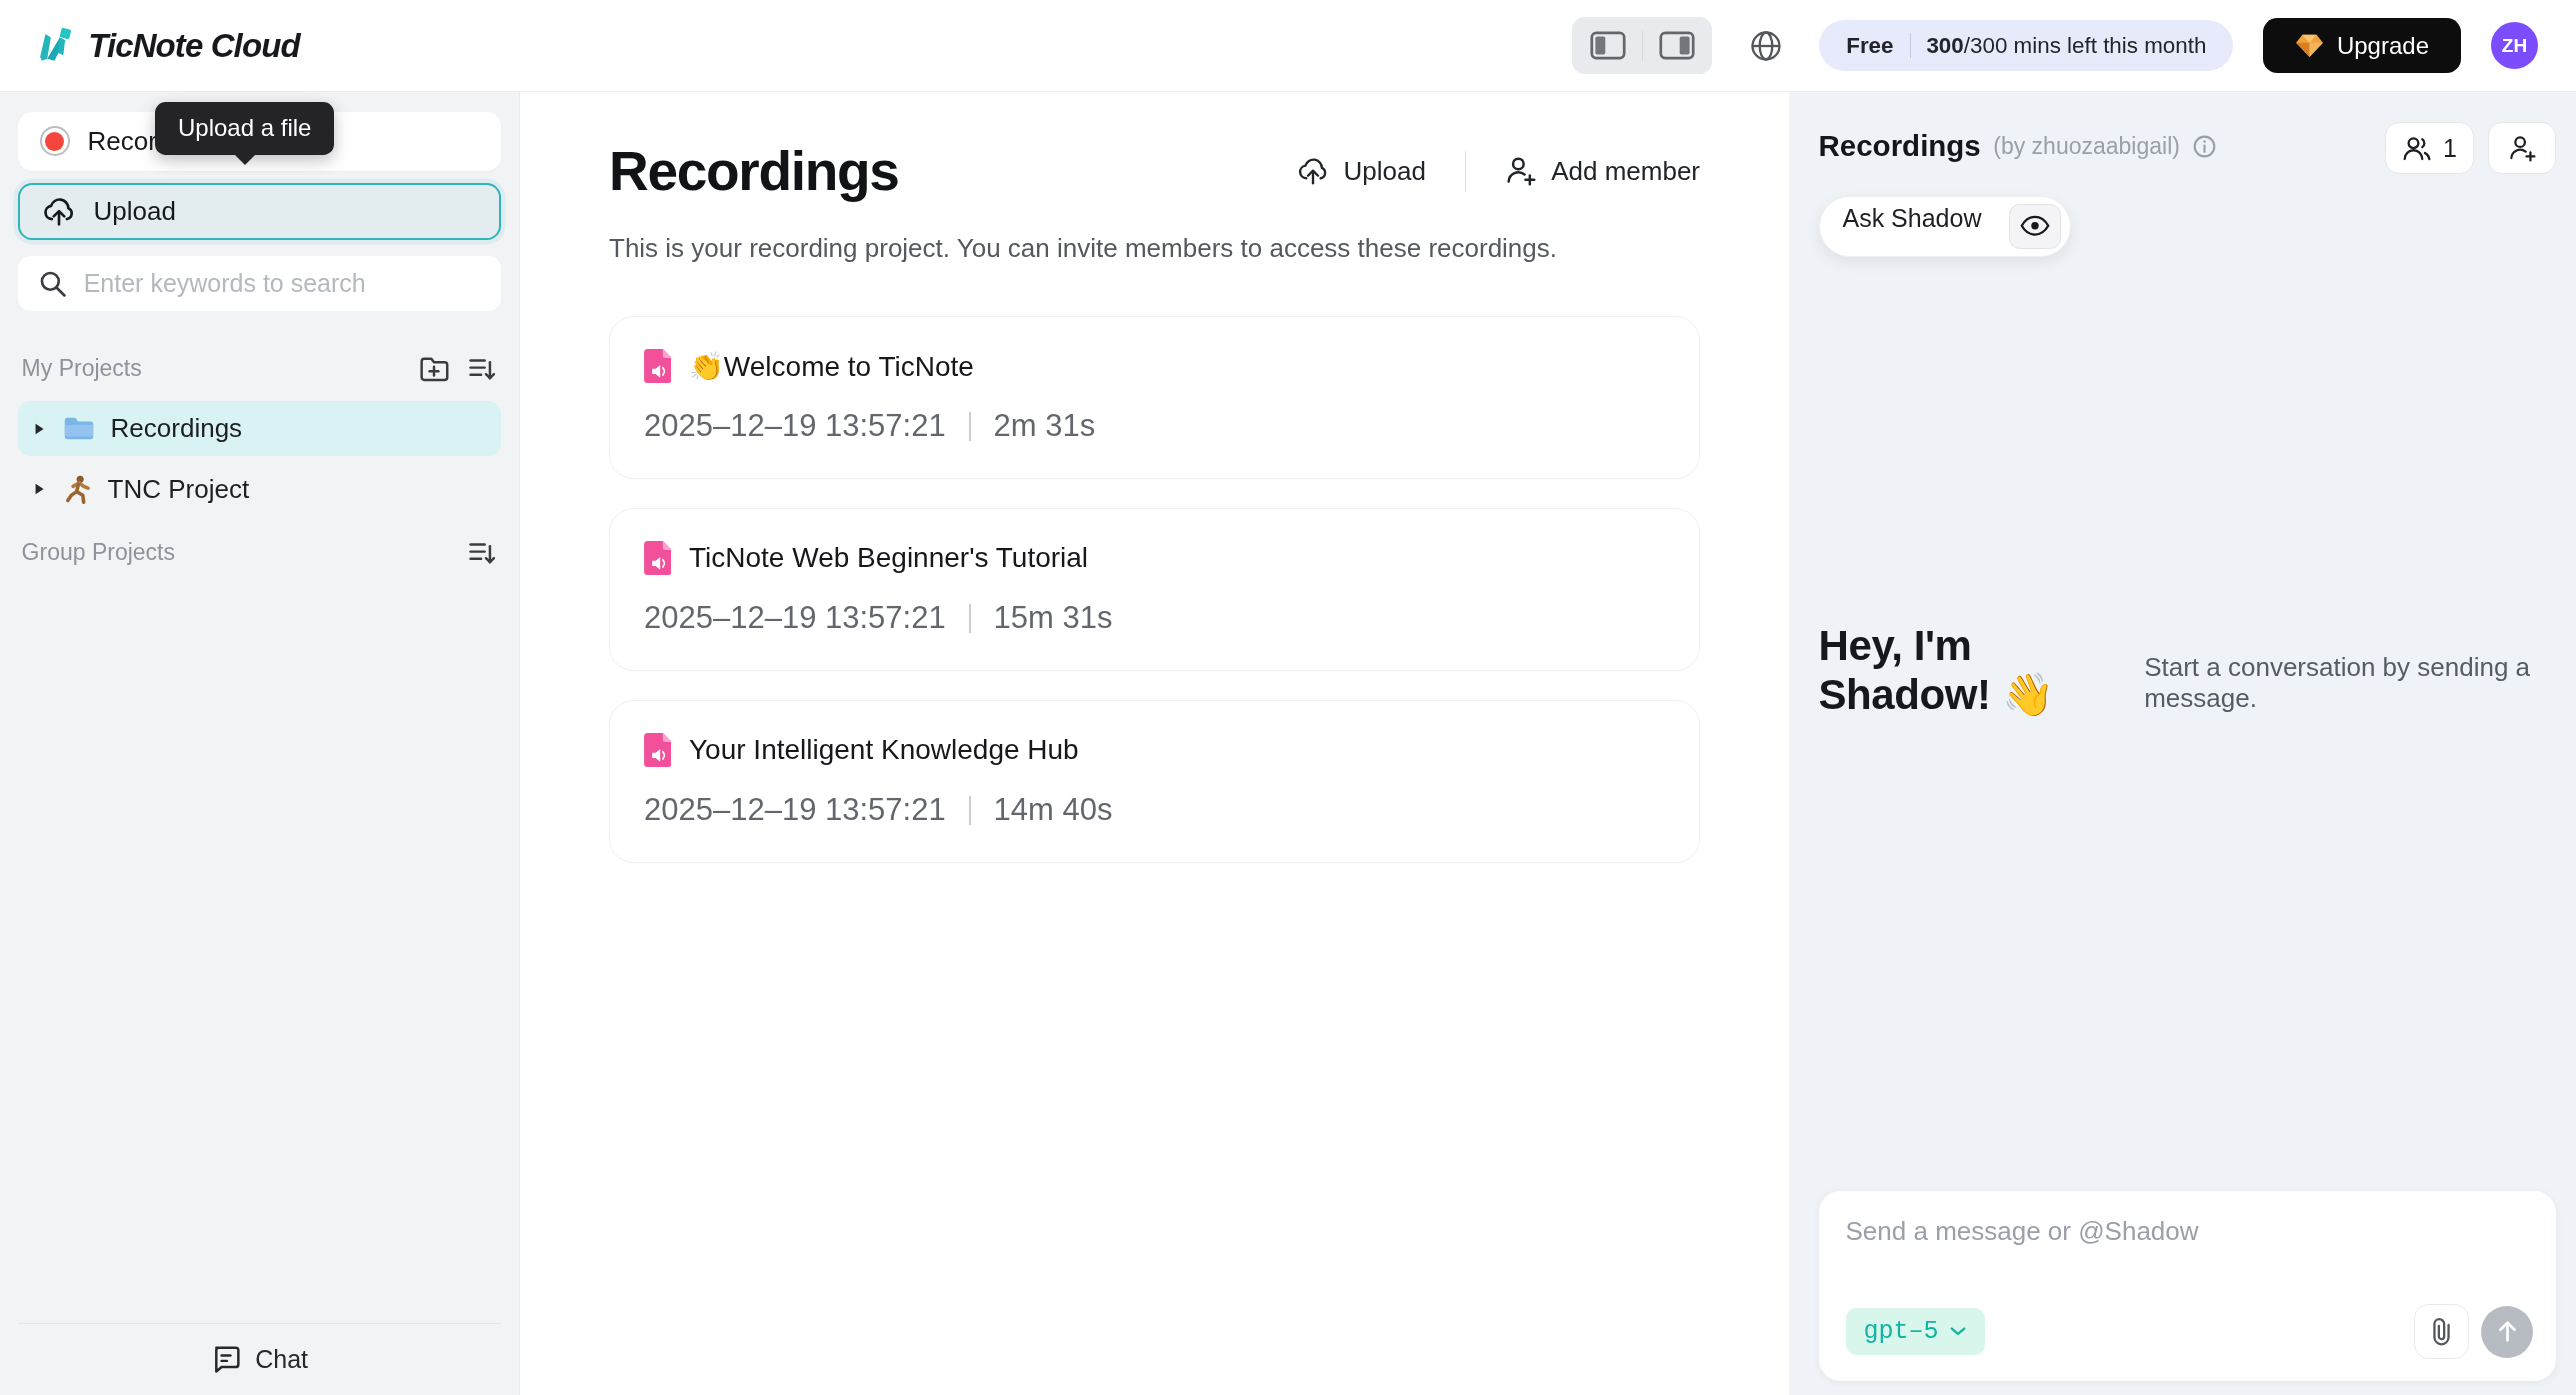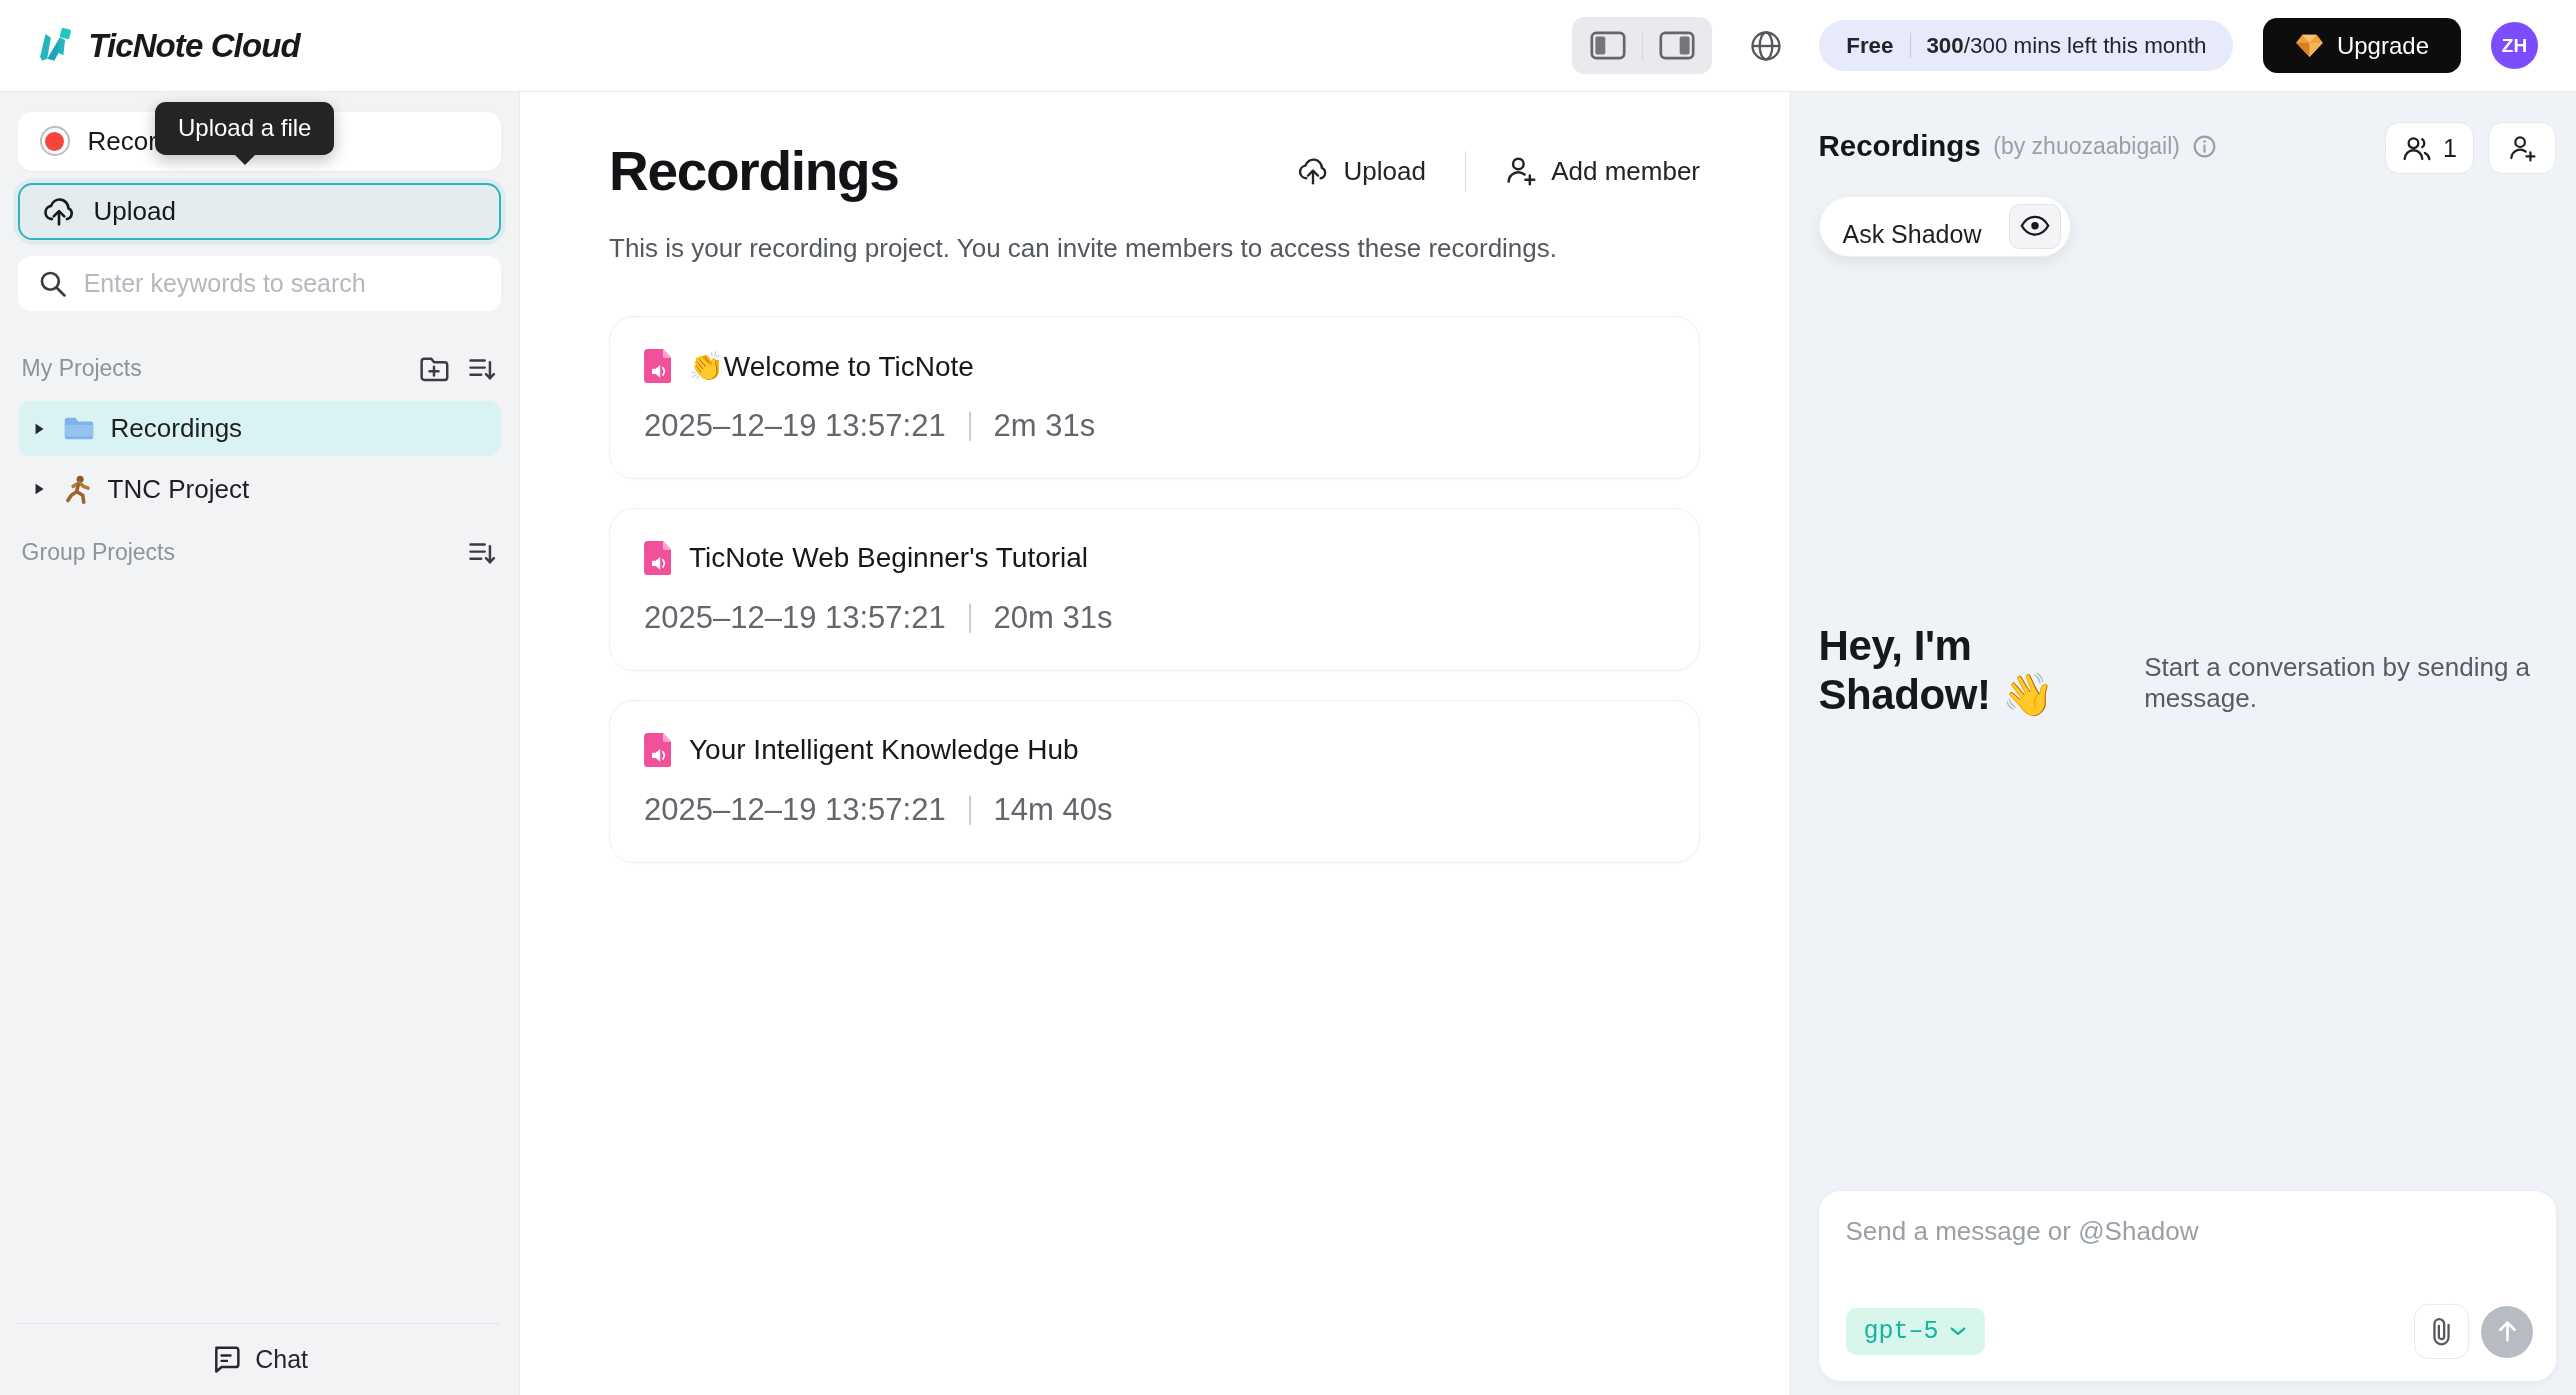--- a/index.html
+++ b/index.html
@@ -93,21 +93,21 @@
   
   .chatpanel{width:787px;flex:0 0 787px;background:var(--c-panel_bg);display:flex;flex-direction:column;
              padding:30px 19.7px 14.3px 29.5px;min-height:0;}
   .panel-head{display:flex;align-items:flex-start;justify-content:space-between;}
   .panel-title-wrap{display:flex;align-items:center;gap:12.5px;padding-top:7.2px;}
   .panel-title{font-size:29.5px;font-weight:700;color:#141619;}
   .panel-owner{font-size:23px;color:#9aa0a8;}
   .panel-head-btns{display:flex;gap:14.3px;}
   .head-btn{display:flex;align-items:center;justify-content:center;gap:10.7px;height:52px;min-width:68px;
             background:#fff;border:1.3px solid #e4e6ea;border-radius:14.3px;padding:0 16px;cursor:pointer;font-size:25px;color:#1c1e22;}
-  .ask-shadow{margin-top:21.5px;display:inline-flex;align-items:flex-end;gap:28px;align-self:flex-start;
+  .ask-shadow{margin-top:21.5px;display:inline-flex;align-items:flex-start;gap:28px;align-self:flex-start;
               background:#fff;border-radius:894px;padding:7.2px 9px 7.2px 23px;cursor:pointer;
               box-shadow:0 5.4px 14.3px rgba(30,35,45,.08);border:0.9px solid #f0f0f2;}
   .ask-shadow-label{font-size:25px;color:#1d1f23;}
   .eye-box{width:52px;height:45px;background:#f4f4f6;border:1.8px solid #e2e3e7;border-radius:10.7px;
            display:flex;align-items:center;justify-content:center;}
   .panel-center{flex:1;display:flex;flex-direction:row;align-items:center;justify-content:center;padding-bottom:107px;}
   .greeting{font-size:42px;font-weight:700;color:#16181c;letter-spacing:-0.4px;}
   .greeting-sub{margin-top:25px;font-size:26px;color:#565c66;}
   .composer{background:#fff;border-radius:21.5px;min-height:190px;padding:25px 23px 21.5px 27px;
             display:flex;flex-direction:column;justify-content:space-between;box-shadow:0 1.8px 9px rgba(25,30,40,.05);}
@@ -383,21 +383,21 @@
                   <path d="M21 0l10 10h-8a2 2 0 0 1-2-2z" fill="#f9a6cb"></path>
                   <path d="M9 22v6h4l5 4V18l-5 4z" fill="#fff"></path>
                     <path d="M21 21a6 6 0 0 1 0 8" stroke="#fff" stroke-width="2" fill="none" stroke-linecap="round"></path>
                 </svg>
               </span>
               <span class="card-title">TicNote Web Beginner's Tutorial</span>
             </div>
             <div class="card-meta">
               <span>2025–12–19 13:57:21</span>
               <span class="meta-sep"></span>
-              <span>20m 31s</span>
+              <span>15m 31s</span>
             </div>
           </div>
 
           <div class="card">
             <div class="card-title-row">
               <span>
                 <svg width="27" height="34" viewBox="0 0 30 38">
                   <path d="M3 0h17l10 10v24a4 4 0 0 1-4 4H3a4 4 0 0 1-4-4V4a4 4 0 0 1 4-4z" transform="translate(1 0)" fill="#f2509b"></path>
                   <path d="M21 0l10 10h-8a2 2 0 0 1-2-2z" fill="#f9a6cb"></path>
                   <path d="M9 22v6h4l5 4V18l-5 4z" fill="#fff"></path>

